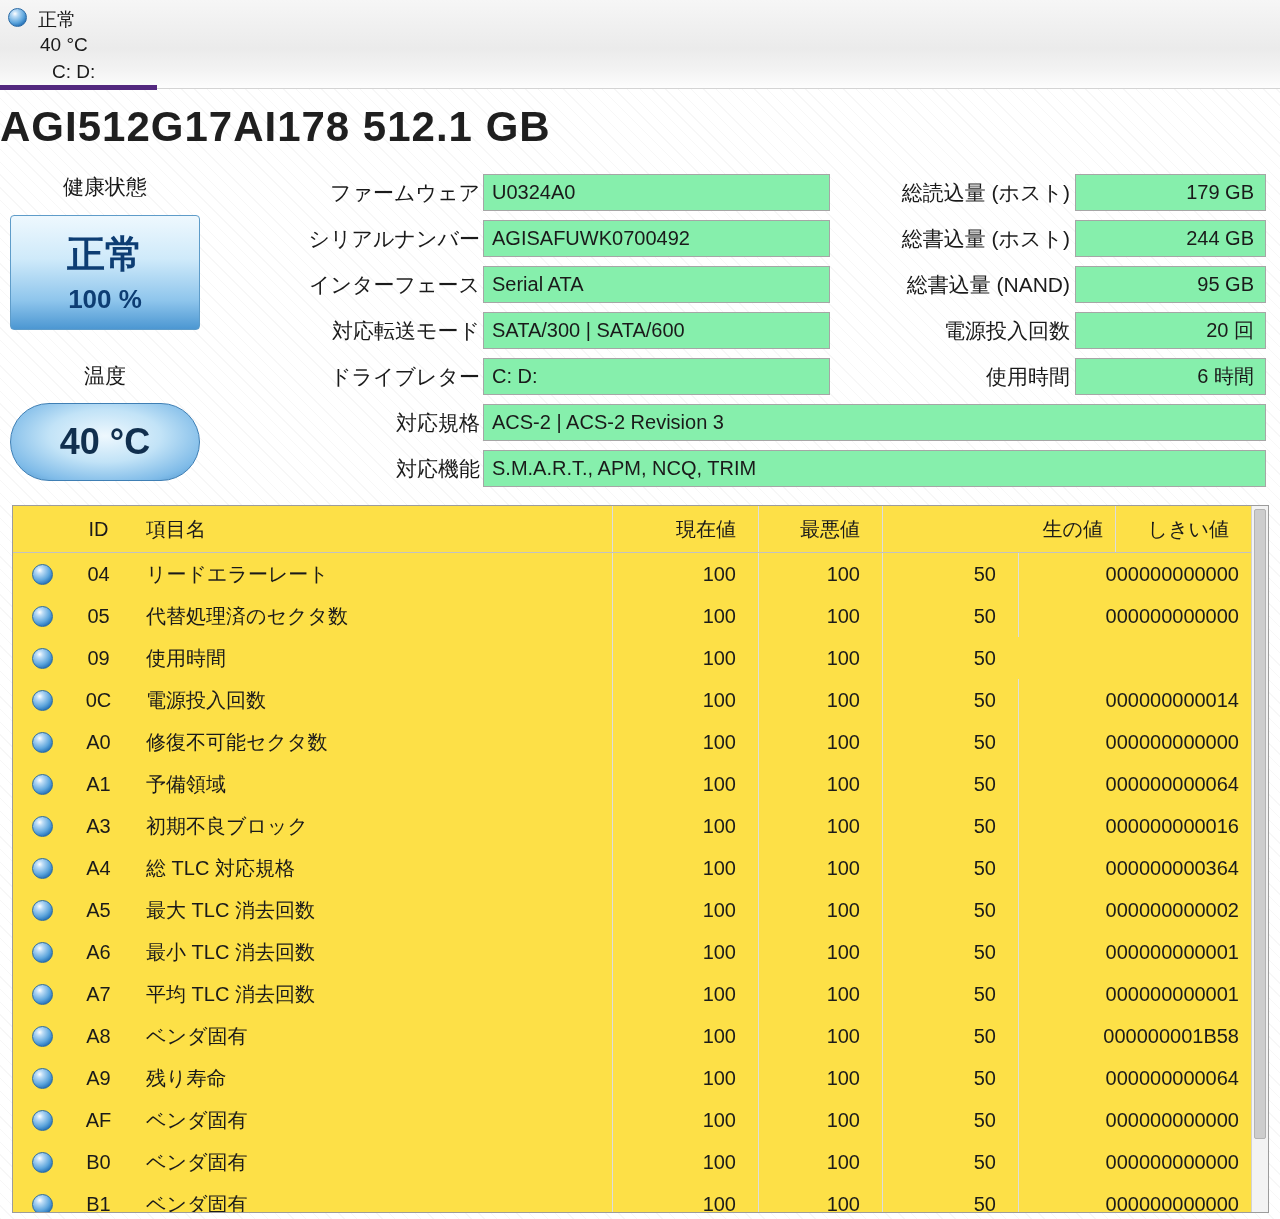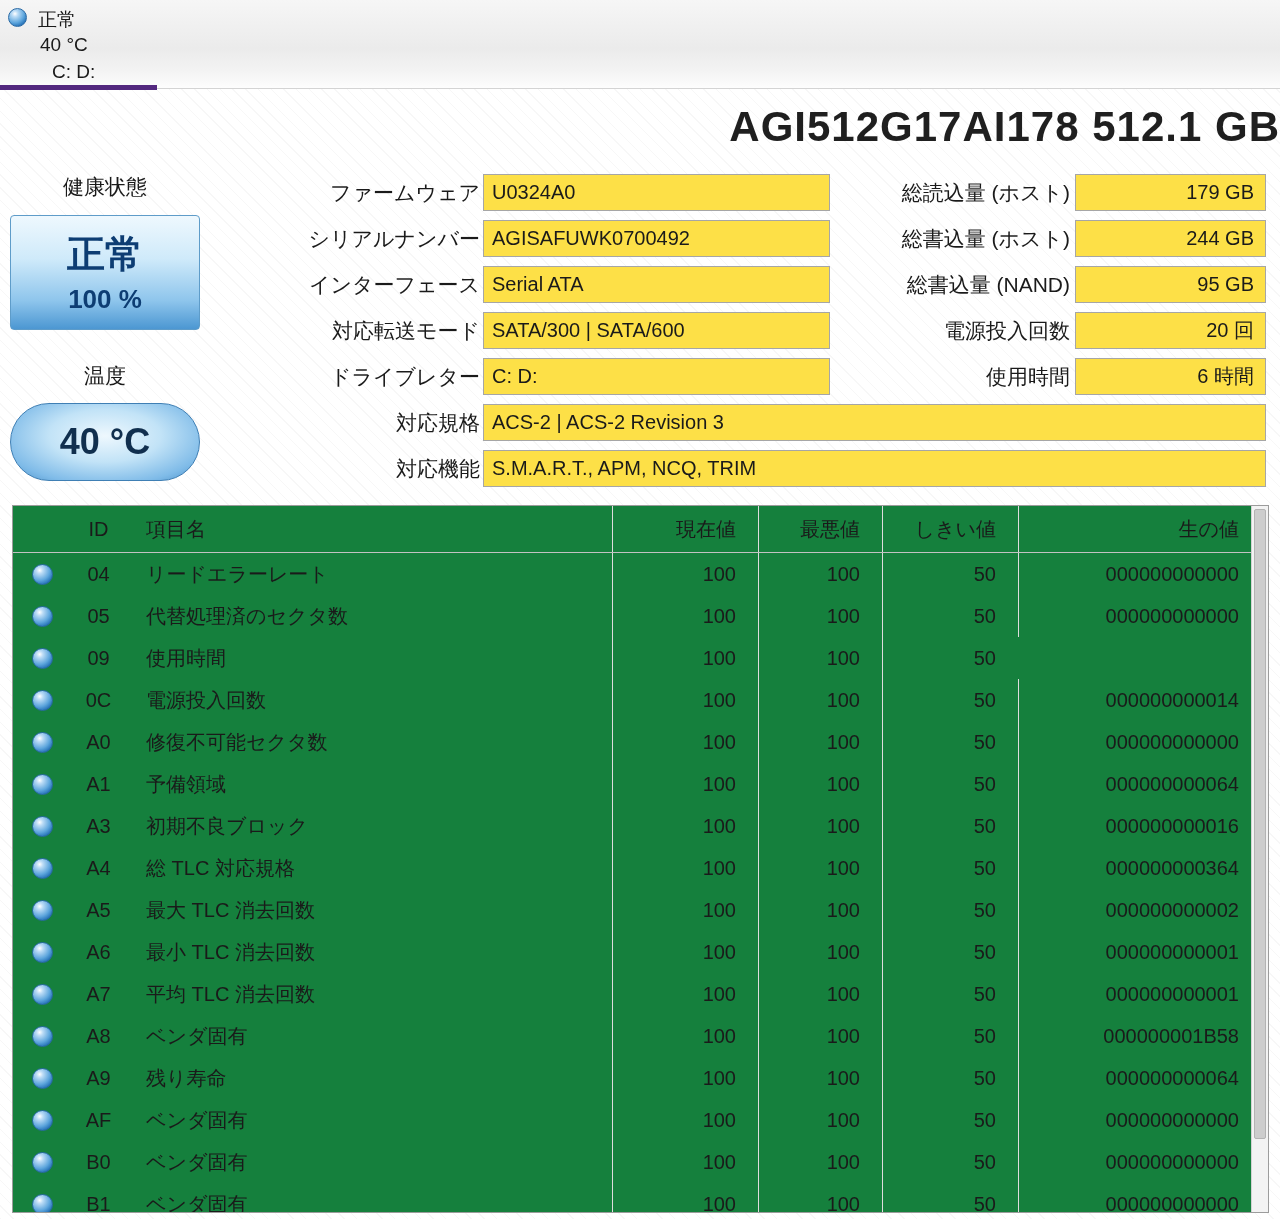--- a/index.html
+++ b/index.html
@@ -29,21 +29,21 @@
     border: 1px solid #2a6aa5;
   }
   .orb.hdr { position: absolute; left: 8px; top: 8px; width: 19px; height: 19px; }
   .drive-status { position: absolute; left: 38px; top: 7px;  font-size: 19px; }
   .drive-temp   { position: absolute; left: 40px; top: 34px; font-size: 19px; }
   .drive-letters{ position: absolute; left: 52px; top: 61px; font-size: 19px; }
 
   
   .page-title {
     position: absolute; left: 0; top: 103px; width: 1280px;
-    text-align: right; font-size: 42px; font-weight: 600; color: #1f1f1f;
+    text-align: left; font-size: 42px; font-weight: 600; color: #1f1f1f;
     letter-spacing: 1px;
   }
 
   
   .side-label { position: absolute; left: 10px; width: 190px; text-align: center; font-size: 21px; }
   .health-label { top: 173px; }
   .temp-label   { top: 362px; }
   .health-box {
     position: absolute; left: 10px; top: 215px; width: 190px; height: 115px;
     border: 1px solid #5e9cc9; border-radius: 4px;
@@ -58,32 +58,32 @@
     background: radial-gradient(ellipse at 50% 42%, #eef8fe 0%, #c2e3f7 42%, #7fbbe8 78%, #4a90c9 100%);
     display: flex; align-items: center; justify-content: center;
     font-size: 36px; font-weight: bold; color: #112f4e; cursor: pointer;
   }
 
   
   .f-label { position: absolute; font-size: 21px; text-align: right; line-height: 37px; white-space: nowrap; }
   .f-label.mid  { left: 142px; width: 338px; }
   .f-label.stat { left: 760px; width: 310px; }
   .f-box {
-    position: absolute; height: 37px; background: #fde047;
+    position: absolute; height: 37px; background: #86efac;
     border: 1px solid #a6a6a6; font-size: 20px; line-height: 35px;
     padding: 0 8px; white-space: nowrap; overflow: hidden;
   }
   .f-box.mid  { left: 483px; width: 347px; }
   .f-box.wide { left: 483px; width: 783px; }
   .f-box.stat { left: 1075px; width: 191px; text-align: right; padding-right: 11px; }
 
   
   .smart-table {
     position: absolute; left: 12px; top: 505px; width: 1257px; height: 708px;
-    background: #15803d; border: 1px solid #9c9c9c; overflow: hidden;
+    background: #fde047; border: 1px solid #9c9c9c; overflow: hidden;
   }
   .t-inner { position: absolute; left: 0; top: 0; right: 17px; bottom: 0; }
   .t-row, .t-head { display: flex; width: 100%; }
   .t-head { height: 47px; border-bottom: 1px solid #c2c2c2; align-items: center; }
   .t-row  { height: 42px; align-items: center; cursor: default; }
   .cell { font-size: 20px; height: 100%; display: flex; align-items: center; }
   .col-orb  { width: 58px;  justify-content: center; }
   .col-id   { width: 55px;  justify-content: center; }
   .col-name { width: 486px; padding-left: 20px; }
   .col-cur  { width: 146px; }
@@ -158,22 +158,22 @@
 <div class="f-box stat" style="top:358px">6 時間</div>
 
 <div class="smart-table">
   <div class="t-inner">
     <div class="t-head">
       <div class="cell col-orb"></div>
       <div class="cell col-id">ID</div>
       <div class="cell col-name">項目名</div>
       <div class="cell col-cur">現在値</div>
       <div class="cell col-wst">最悪値</div>
+      <div class="cell col-raw">生の値</div>
       <div class="cell col-thr">しきい値</div>
-      <div class="cell col-raw">生の値</div>
     </div>
     <div>
         <div class="t-row">
     <div class="cell col-orb">
       <span class="orb row"></span>
     </div>
     <div class="cell col-id">04</div>
     <div class="cell col-name">リードエラーレート</div>
     <div class="cell col-cur">100</div>
     <div class="cell col-wst">100</div>

